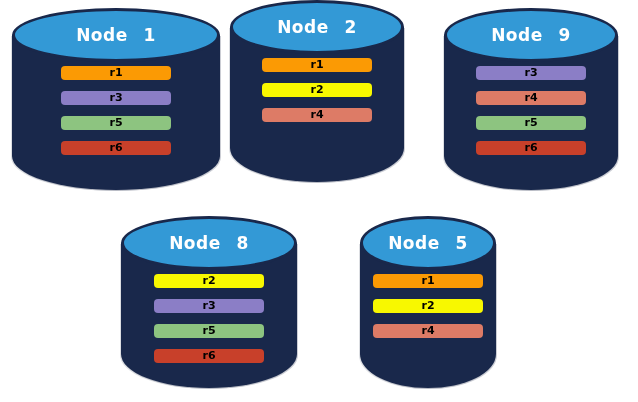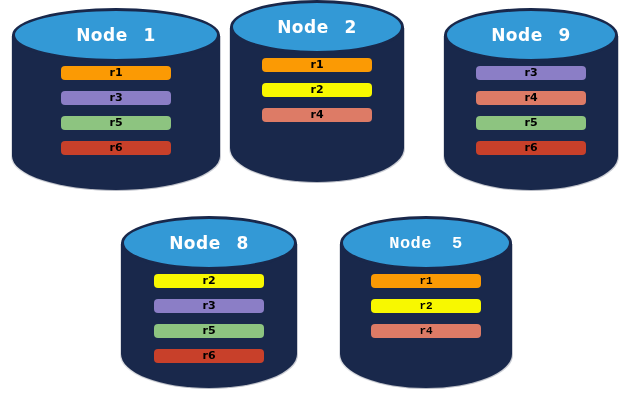--- a/index.html
+++ b/index.html
@@ -121,21 +121,21 @@
       <span class="node-title">Node 8</span>
     </div>
     <div class="bars">
       <div class="bar" style="background: rgb(248, 248, 0);">r2</div>
       <div class="bar" style="background: rgb(139, 126, 198);">r3</div>
       <div class="bar" style="background: rgb(141, 196, 128);">r5</div>
       <div class="bar" style="background: rgb(200, 64, 42);">r6</div>
     </div>
   </div>
 
-  <div class="cyl" style="left:340px; top:216px; width:172px; height:172px;font-family:Liberation Mono, monospace;">
+  <div class="cyl" style="left:360px; top:216px; width:136px; height:172px;">
     <div class="cyl-body"></div>
     <div class="cyl-top">
       <span class="node-title">Node 5</span>
     </div>
     <div class="bars">
       <div class="bar" style="background: rgb(251, 154, 4);">r1</div>
       <div class="bar" style="background: rgb(248, 248, 0);">r2</div>
       <div class="bar" style="background: rgb(221, 123, 102);">r4</div>
     </div>
   </div>

